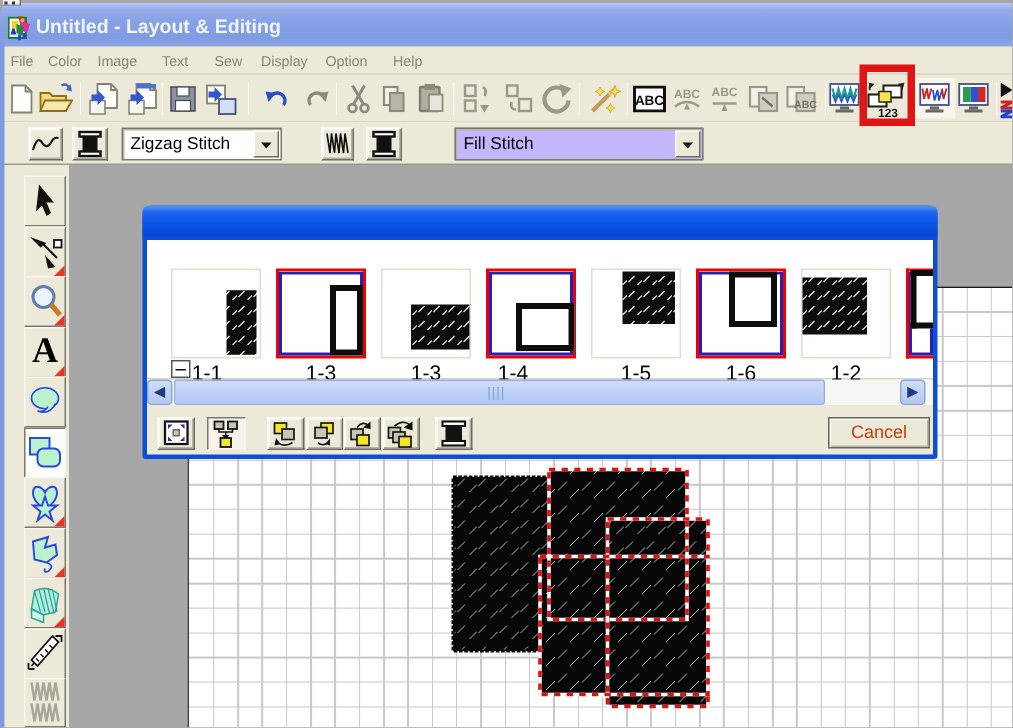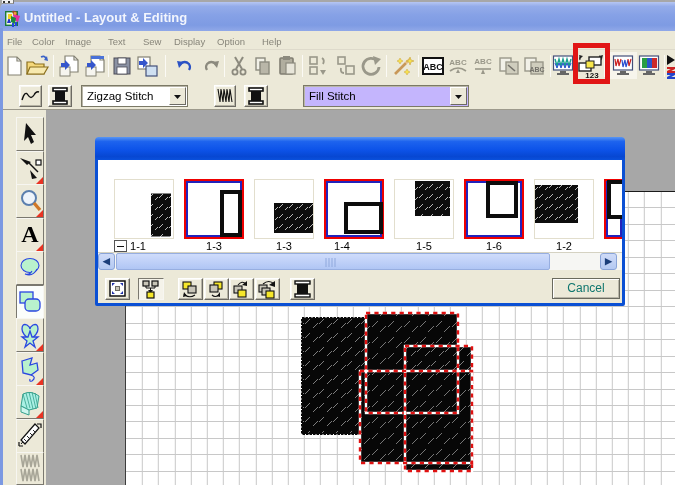--- a/index.html
+++ b/index.html
@@ -27,21 +27,21 @@
    repeating-linear-gradient(to bottom, transparent 0px, transparent 15.46px, #c8c8c8 15.46px, #c8c8c8 16.46px);
   background-position:0.8px 0px; }
 #dialog { left:95px; top:137px; width:530px; height:169px; background:#ece9d8;
   border:3px solid #0b50d4; border-radius:6px 6px 2px 2px; }
 #dlgtitle { left:-3px; top:-3px; width:530px; height:23px; border-radius:4px 4px 0 0;
   background:linear-gradient(180deg,#5a96f2 0%,#1d63ee 20%,#0d53e9 55%,#0747d2 85%,#0a50dc 100%); }
 #dlgtitletext { left:9px; top:4px; color:#ffffff; font-size:12px; font-weight:bold; }
 #listpanel { left:0px; top:20px; width:524px; height:93px; background:#ffffff; border-bottom:1px solid #d5d2c2; }
 .cell { position:absolute; top:39px; width:60px; height:60px; background:#fff; border:1px solid #e2decd; }
 .cellsel { border:2px solid #ee0000; box-shadow:inset 0 0 0 2px #2222bb; }
-.clabel { position:absolute; top:100px; width:60px; text-align:center; font-size:11px; color:#000; }
+.clabel { position:absolute; top:100px; width:60px; text-align:center; font-size:14px; color:#000; }
 #hscroll { left:0px; top:113px; width:524px; height:17px; background:#f6f6f3; }
 .sbtn { position:absolute; top:0px; width:17px; height:17px; background:linear-gradient(180deg,#cfdbf8,#b4c9f2); border:1px solid #8aa4d8; border-radius:3px; color:#1b3e7a; font-size:9px; text-align:center; line-height:15px; font-weight:bold; }
 #sthumb { position:absolute; left:18px; top:0px; width:434px; height:17px; background:linear-gradient(180deg,#cfdcfb,#c0d1f8 50%,#b0c6f4); border:1px solid #97aee0; border-radius:2px; }
 .dbtn { position:absolute; top:0px; width:25px; height:22px; }
 .okbtn { position:absolute; height:21px; background:#ece9d8; border:1px solid #9d9a8b; box-shadow:inset 1px 1px 0 #ffffff, inset -1px -1px 0 #b9b6a8; font-size:12px; text-align:center; line-height:19px; }
 #redbox { left:573px; top:43px; width:37px; height:41px; border:5px solid #e11515; }
 #fragment { left:2px; top:0px; width:12px; height:4px; background:#f2f2f2; border-right:1px solid #777; border-bottom:1px solid #999; }
 </style>
 </head>
 <body>
@@ -458,20 +458,20 @@
         <rect x="10" y="12" width="8" height="7" fill="#f5e62a" stroke="#111" stroke-width="1.1"></rect>
       </svg>
     </div>
     <div class="dbtn raised" style="left:192px;">
       <svg width="23" height="20" viewBox="0 0 23 20">
         <rect x="4" y="2" width="15" height="3" fill="#ffffff" stroke="#111" stroke-width="1.4"></rect>
         <rect x="4" y="15" width="15" height="3" fill="#ffffff" stroke="#111" stroke-width="1.4"></rect>
         <rect x="6" y="5" width="11" height="10" fill="#111"></rect>
       </svg>
     </div>
-    <div class="okbtn" style="left:454px; top:0px; width:68px; color:#0f766e; border:1px solid #6a6a5e;">Cancel</div>
+    <div class="okbtn" style="left:454px; top:0px; width:68px; color:#c2410c; border:1px solid #6a6a5e;">Cancel</div>
   </div>
 </div>
 <div class="abs" id="redbox"></div>
 <div class="abs" id="fragment">
     <div class="abs" style="left:1px;top:1px;width:2px;height:2px;background:#333"></div>
     <div class="abs" style="left:6px;top:1px;width:2px;height:2px;background:#333"></div>
   </div>
 
 </body></html>

